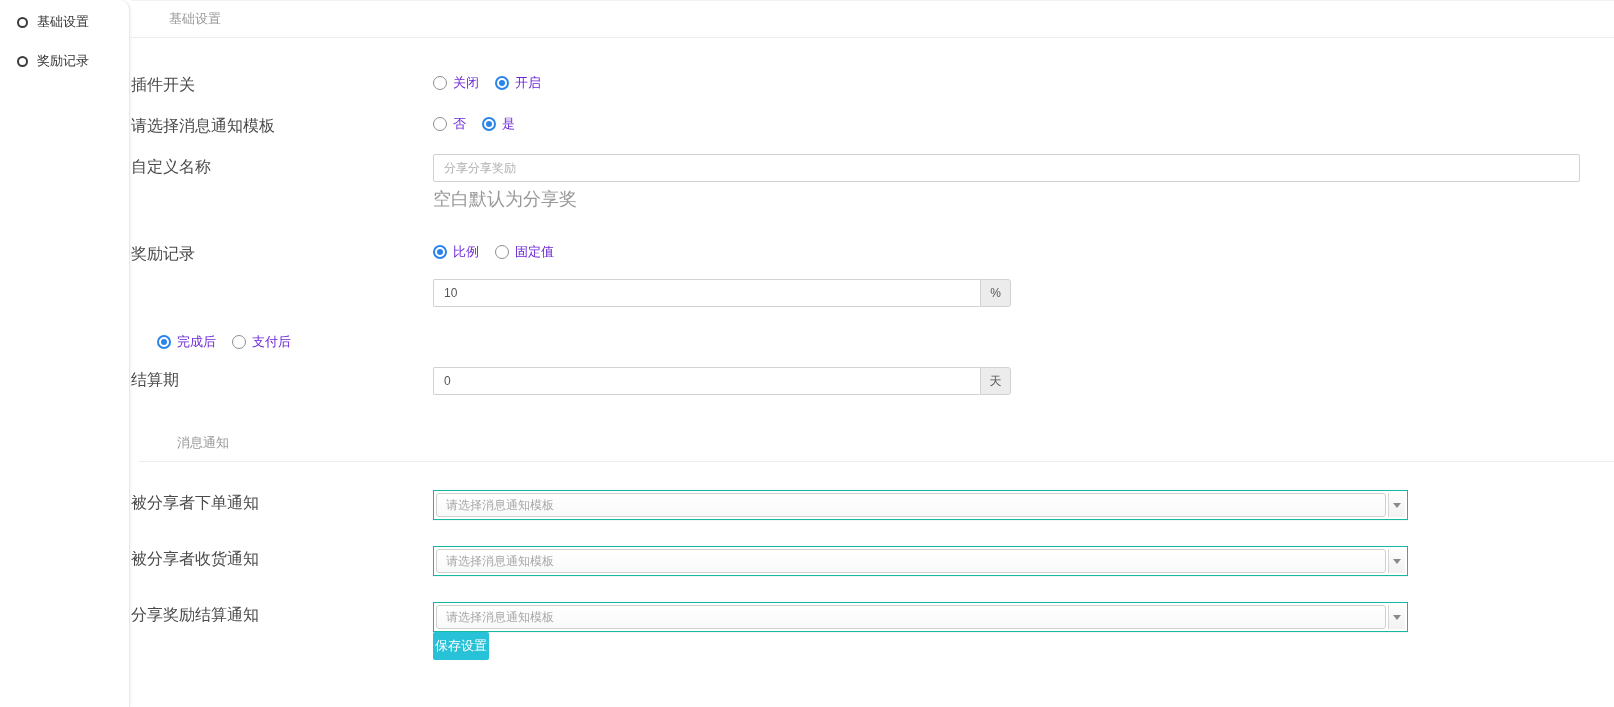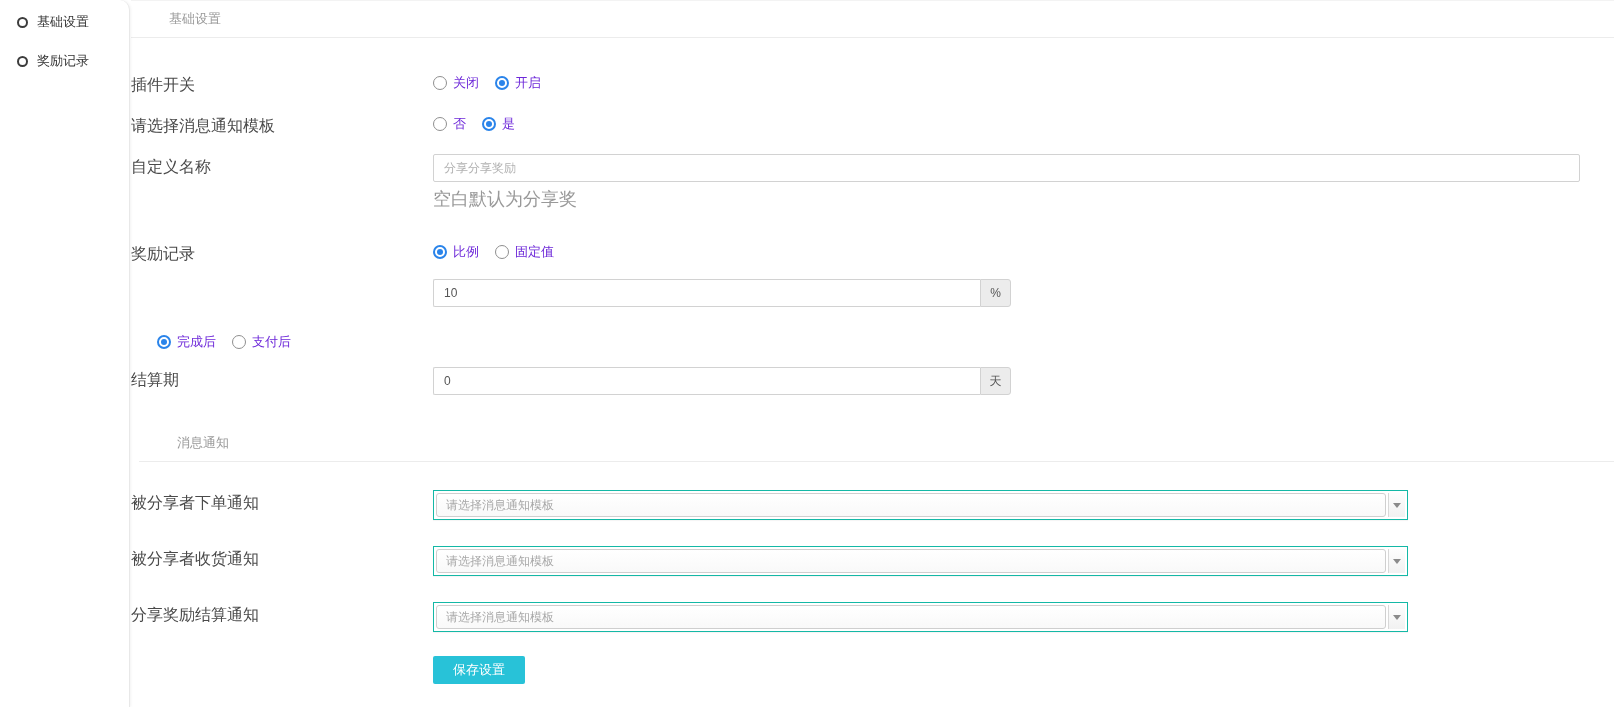--- a/index.html
+++ b/index.html
@@ -165,23 +165,22 @@
     content: "";
     width: 0; height: 0;
     border-left: 4px solid transparent;
     border-right: 4px solid transparent;
     border-top: 5px solid #8a8a8a;
   }
 
   
   .save-btn {
     margin-left: 302px;
-    margin-top: 24px;
     height: 28px;
-    padding: 0 20px;
+    padding: 0 2px;
     background: var(--accent, #28c2d8);
     color: #fff;
     border: none;
     border-radius: 2px;
     font-size: 13px;
     font-family: "Liberation Sans", "DejaVu Sans", sans-serif;
     cursor: pointer;
   }
 
   

